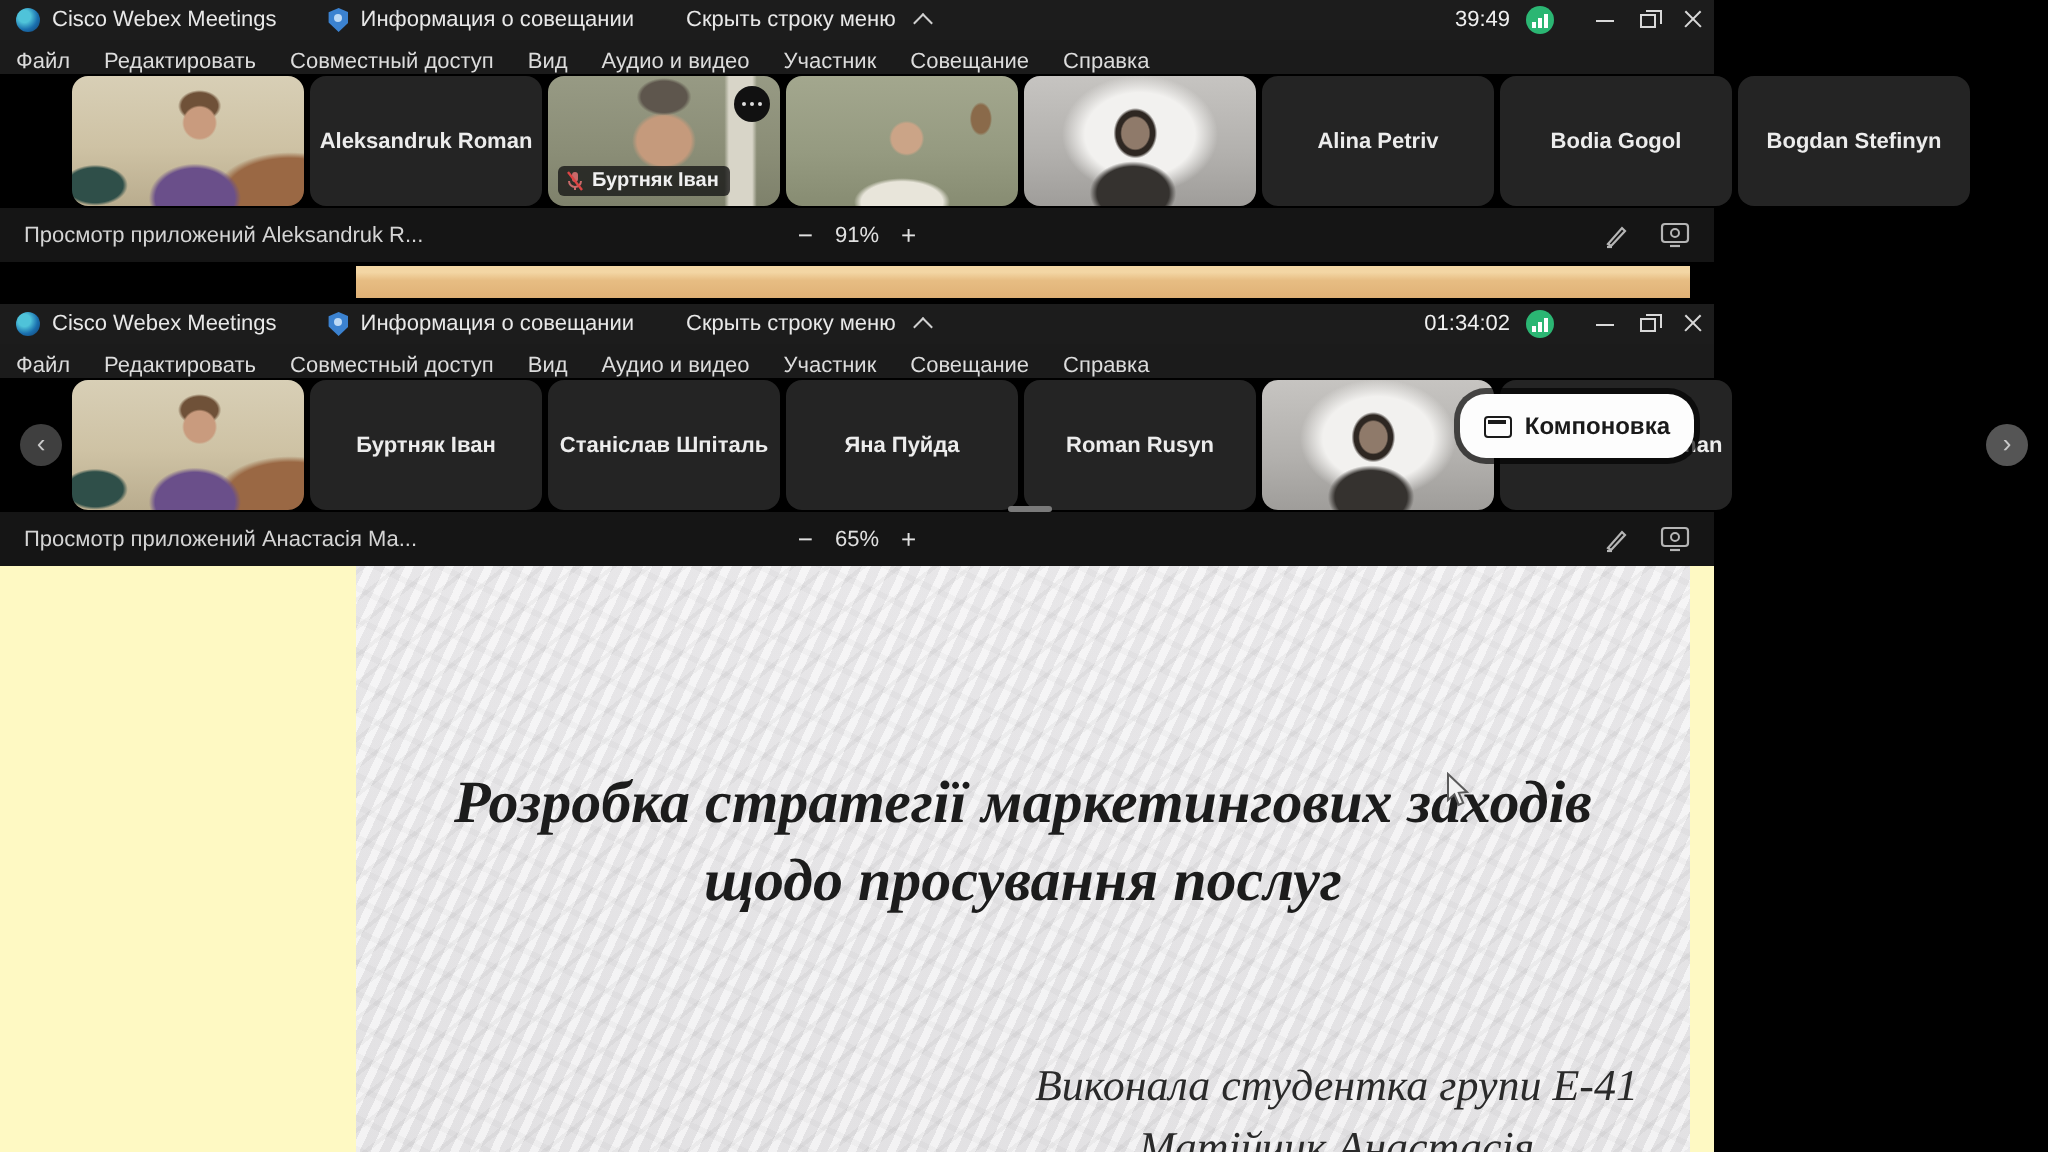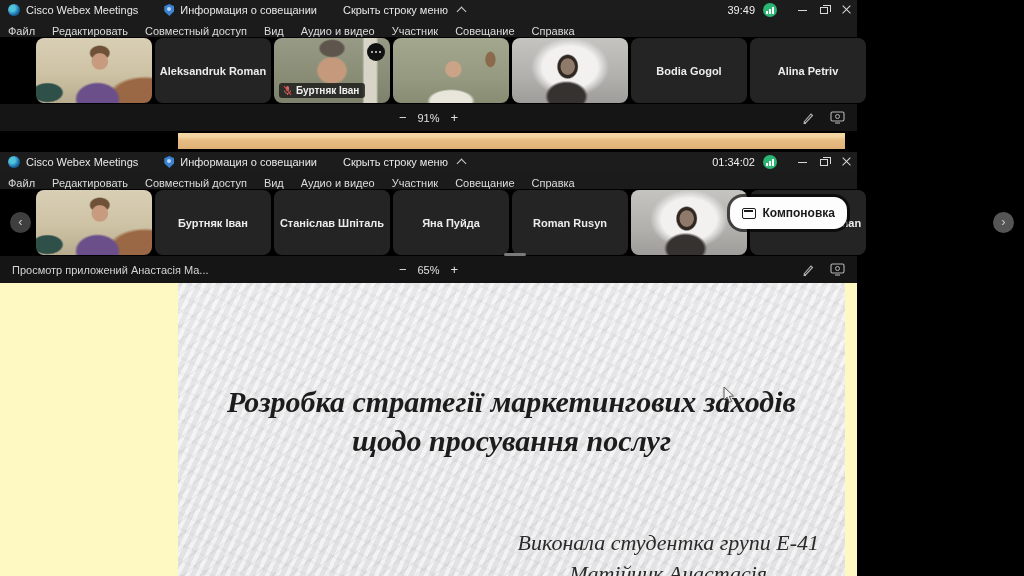--- a/index.html
+++ b/index.html
@@ -197,28 +197,32 @@
           <path d="M1.5 5.5a3 3 0 0 0 6 0" fill="none" stroke="#c96a6a" stroke-width="1"></path>
           <line x1="4.5" y1="8.5" x2="4.5" y2="10" stroke="#c96a6a" stroke-width="1"></line>
           <line x1="1" y1="1" x2="8" y2="10" stroke="#d44" stroke-width="1.2"></line>
         </svg>
         <span>Буртняк Іван</span>
       </div>
     </div>
     <div class="tile vid-glasses"></div>
     <div class="tile vid-woman"></div>
     <div class="tile name">
+      <span>Alina Petriv</span>
+    </div>
+    <div class="tile name">
       <span>Bodia Gogol</span>
     </div>
     <div class="tile name">
-      <span>Alina Petriv</span>
+      <span>Bogdan Stefinyn</span>
     </div>
   </div>
 
   <div class="statusbar">
+    <span>Просмотр приложений Aleksandruk R...</span>
     <div class="zoomctl">
       <span class="zbtn">−</span>
       <span>91%</span>
       <span class="zbtn">+</span>
     </div>
     <div class="sb-icons">
       <svg width="14" height="14" viewBox="0 0 14 14">
         <path d="M3 11 L10 3 L11.5 4.5 L4.5 12 Z" fill="none" stroke="#b5b5b5" stroke-width="1.1"></path>
         <line x1="2.5" y1="12.5" x2="5" y2="12.5" stroke="#b5b5b5" stroke-width="1.1"></line>
       </svg>

